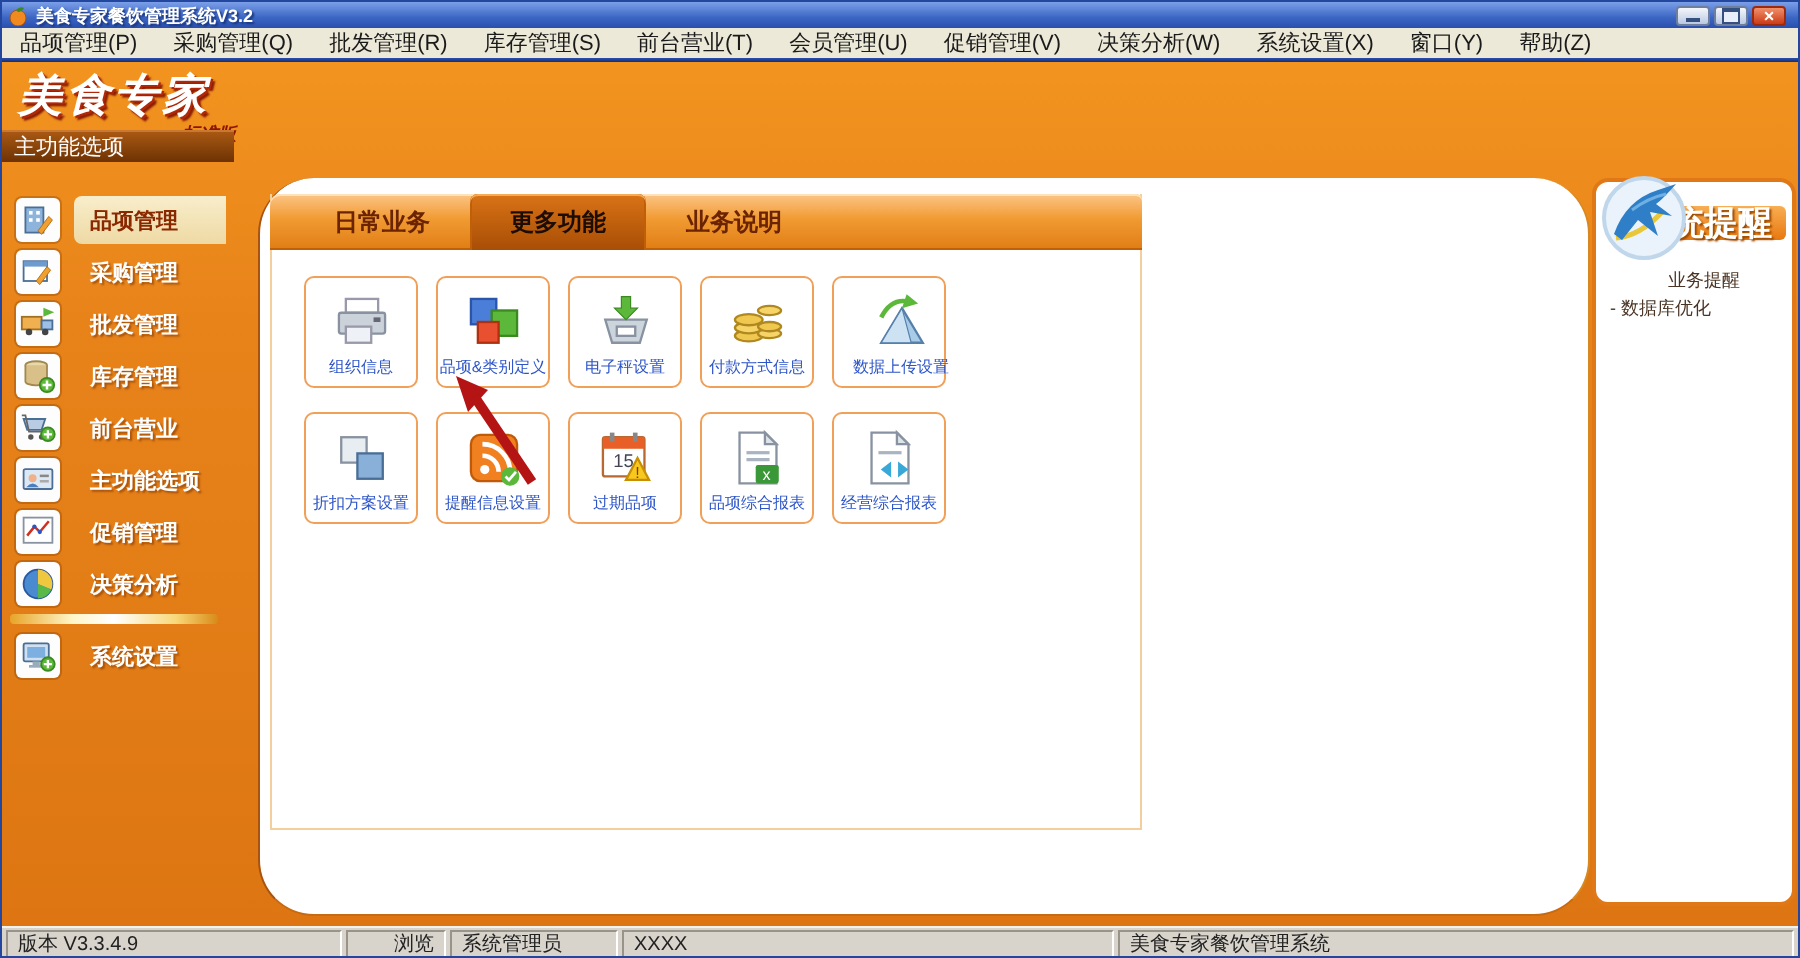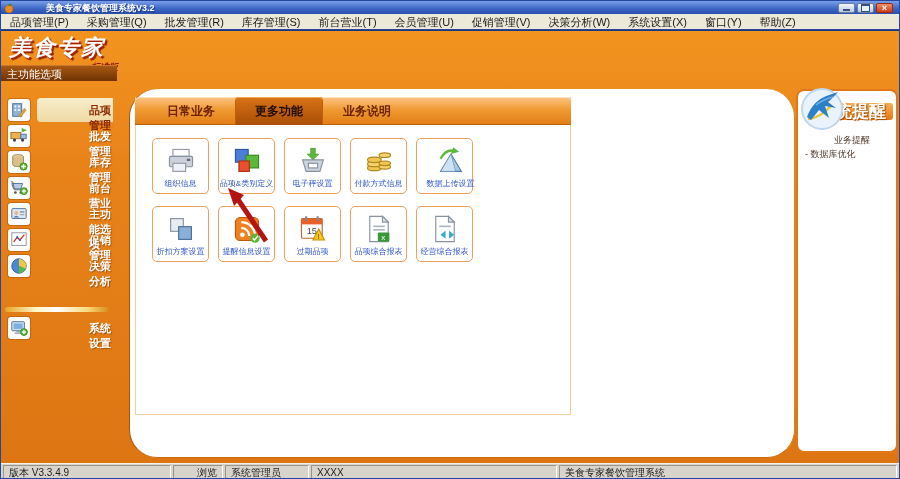--- a/index.html
+++ b/index.html
@@ -3,21 +3,21 @@
 <meta charset="utf-8">
 <style>
   html,body{margin:0;padding:0;background:#555;}
   .window{
     position:relative;width:900px;height:479px;overflow:hidden;
     font-family:"Liberation Sans",sans-serif;
     background:#e8831a;box-sizing:border-box;border:1px solid #23479e;
   }
   
   .titlebar{position:absolute;left:0;top:0;width:100%;height:13px;
-    background:linear-gradient(#7b9fe8,#3b66c4 60%,#2a4fae);display:flex;align-items:center;gap:28px;}
+    background:linear-gradient(#7b9fe8,#3b66c4 60%,#2a4fae);display:flex;align-items:center;}
   .app-ico{width:10px;height:10px;margin:0 4px 0 3px;}
   .title-text{color:#fff;font-size:9px;font-weight:bold;line-height:12px;
     text-shadow:1px 1px 1px #1a357e;flex:1;white-space:nowrap;}
   .winbtns{display:flex;gap:2px;margin-right:6px;}
   .wbtn{width:17px;height:10px;border-radius:2px;border:1px solid #6e7f9e;
     background:linear-gradient(#f4f7fc,#b9c8e2);display:flex;align-items:center;justify-content:center;
     box-sizing:border-box;cursor:pointer;}
   .wbtn.close{background:linear-gradient(#f0906c,#cc3a16);border-color:#9e2a0e;}
   .g-min{display:block;width:7px;height:2px;background:#35507e;margin-top:4px;}
   .g-res{display:block;width:7px;height:5px;border:1px solid #35507e;border-top:2px solid #35507e;background:#e8eefa;}
@@ -40,21 +40,21 @@
     line-height:16px;padding-left:6px;box-sizing:border-box;border-top:1px solid #c87830;}
   .sb-items{position:absolute;left:0;top:66px;width:112px;}
   .sb-item{position:relative;height:26px;cursor:pointer;}
   .sb-hl{display:none;position:absolute;left:36px;right:0;top:1px;bottom:1px;
     background:linear-gradient(#f8eecb,#eed9a4);border-radius:4px 0 0 4px;}
   .sb-item.sel .sb-hl{display:block;}
   .sb-ico{position:absolute;left:7px;top:2px;width:22px;height:22px;background:#fdfdfd;
     border-radius:3px;box-shadow:0 0 0 1px rgba(90,40,0,.25);display:flex;align-items:center;justify-content:center;}
   .sb-ico svg{width:18px;height:18px;}
   .sb-label{position:absolute;left:44px;top:6px;font-size:11px;font-weight:bold;color:#fff;
-    text-shadow:1px 1px 1px rgba(120,50,0,.6);margin-left:44px;}
+    text-shadow:1px 1px 1px rgba(120,50,0,.6);}
   .sb-item.sel .sb-label{color:#8a2800;text-shadow:none;}
   .sb-divider{position:absolute;left:4px;top:276px;width:104px;height:5px;border-radius:2px;
     background:linear-gradient(90deg,#e8a428,#fff6c8 30%,#ffffff 50%,#f8d878 80%,#d88a18);}
   .sb-settings-wrap{position:absolute;left:0;top:284px;width:112px;height:26px;}
   
   .content{position:absolute;left:128px;top:58px;width:664px;height:368px;background:#fff;
     border-left:1px solid #a85410;border-right:1px solid #d88820;border-bottom:1px solid #c86a10;border-radius:28px;}
   .tabframe{position:absolute;left:5px;top:8px;width:436px;height:318px;
     border:1px solid #f4cf9e;border-top:none;box-sizing:border-box;}
   .tabstrip{position:absolute;left:5px;top:8px;width:436px;height:28px;display:flex;
@@ -149,20 +149,30 @@
               <rect x="5" y="9" width="2" height="2" fill="#fff"></rect>
               <rect x="9" y="9" width="2" height="2" fill="#fff"></rect>
               <polygon points="10,16 16,8 18,10 12,18" fill="#f0a030" stroke="#b06a10" stroke-width="0.5"></polygon>
             </svg>
           </span>
           <span class="sb-label">品项管理</span>
         </div>
         <div class="sb-item">
           <span class="sb-ico">
             <svg viewBox="0 0 20 20">
+              <rect x="2" y="4" width="13" height="11" fill="#fff" stroke="#4a6e96"></rect>
+              <rect x="2" y="4" width="13" height="3" fill="#6d9bd0"></rect>
+              <polygon points="9,15 15,7 17,9 11,17" fill="#f0a030" stroke="#b06a10" stroke-width="0.5"></polygon>
+            </svg>
+          </span>
+          <span class="sb-label">采购管理</span>
+        </div>
+        <div class="sb-item">
+          <span class="sb-ico">
+            <svg viewBox="0 0 20 20">
               <rect x="1" y="6" width="11" height="7" fill="#f0b050" stroke="#a07020"></rect>
               <rect x="12" y="8" width="6" height="5" fill="#9cc0e8" stroke="#4a6e96"></rect>
               <circle cx="5" cy="14.5" r="1.8" fill="#444"></circle>
               <circle cx="14" cy="14.5" r="1.8" fill="#444"></circle>
               <polygon points="13,1 19,3.5 13,6" fill="#5cb83a"></polygon>
             </svg>
           </span>
           <span class="sb-label">批发管理</span>
         </div>
         <div class="sb-item">

